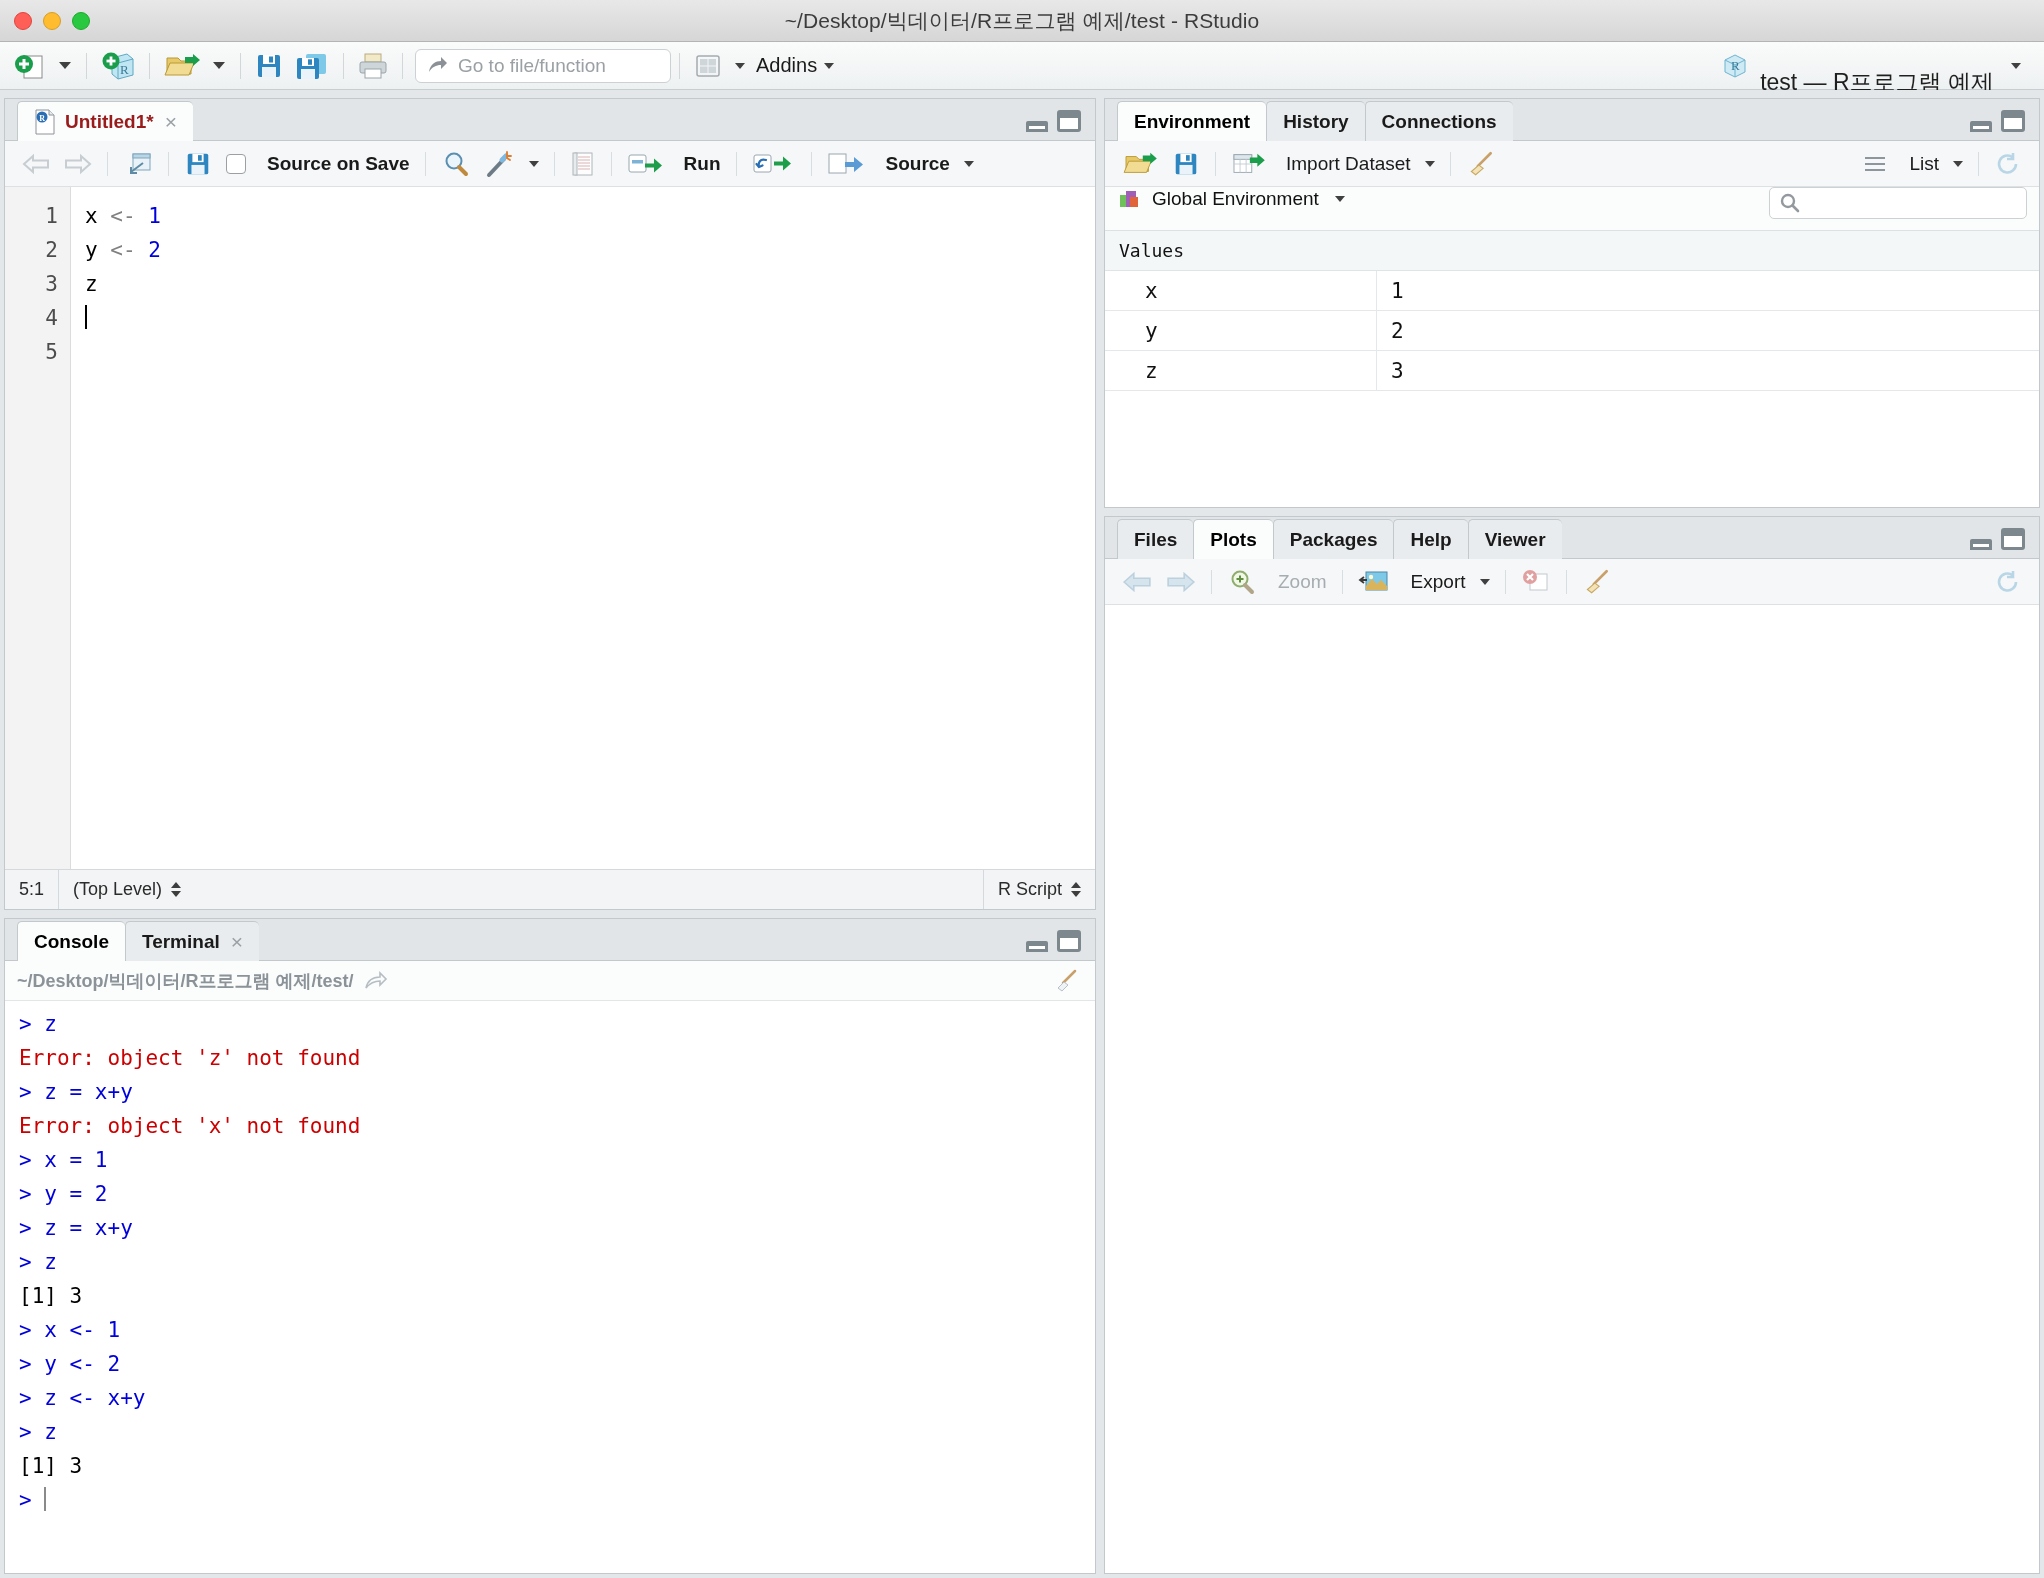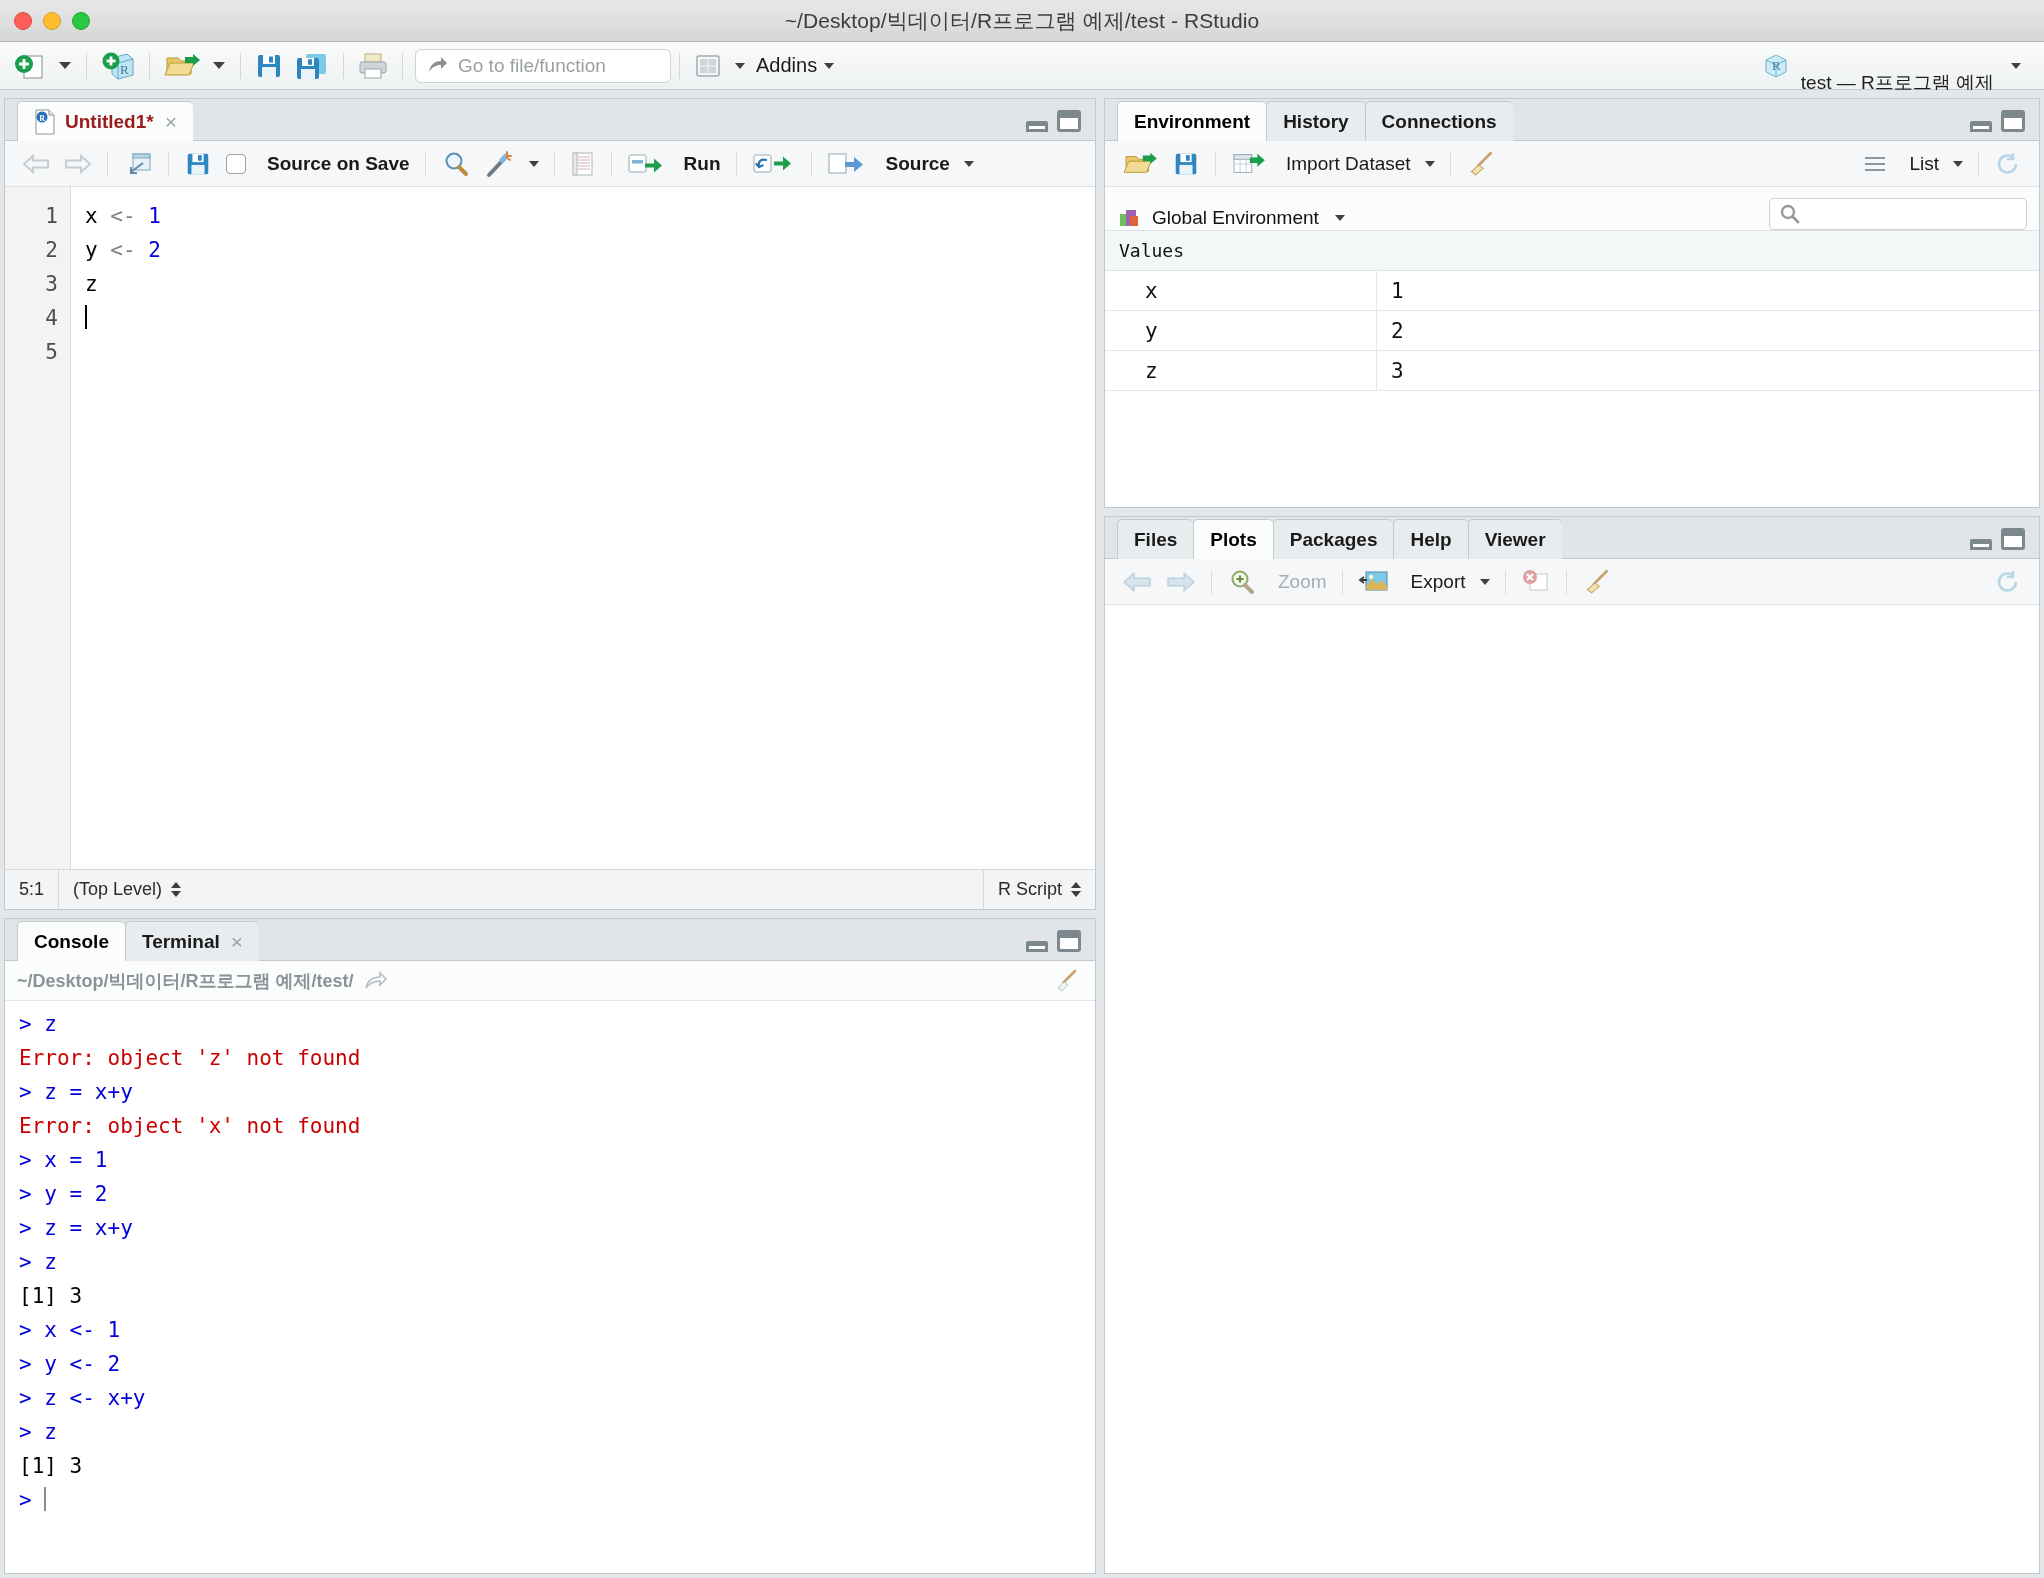--- a/index.html
+++ b/index.html
@@ -65,21 +65,21 @@
     border-radius: 6px;
     padding: 0 10px;
     margin-left: 4px;
   }
   .gotofile .ph { color:#9aa0a4; font-size:19px; }
   .addins-label { font-size: 20px; color:#1a1a1a; margin-left: 4px;}
   .proj-area {
     margin-left:auto; display:flex; align-items:center; gap:10px;
     padding-right: 6px;
   }
-  .proj-label { font-size:19px; color:#1f1f1f;margin-top:34px; }
+  .proj-label { font-size:23px; color:#1f1f1f;margin-top:34px; }
 
   
   .workspace {
     position: relative;
     height: 1488px;
     background: #e4e7e9;
     display: flex;
     padding: 8px 4px 4px 4px;
     gap: 8px;
   }
@@ -212,21 +212,21 @@
   }
   .console-out div { height: 34px; line-height: 34px; white-space: pre; }
   .c-in  { color: #0000dd; }
   .c-err { color: #cc0000; }
   .c-out { color: #000000; }
 
   
   .env-subbar {
     height: 44px; flex:none;
     background:#fbfcfc; border-bottom:1px solid #dde1e3;
-    display:flex; align-items:flex-end; padding: 0 12px;
+    display:flex; align-items:flex-start; padding: 0 12px;
   }
   .env-global { display:flex;align-items:center;gap:9px;font-size:19px;color:#111; }
   .env-search {
     margin-left:auto; width: 258px; height: 32px;
     background:#fff; border:1px solid #ccd1d4; border-radius:5px;
     display:flex;align-items:center; padding: 0 9px;
   }
   .env-list { flex:1; overflow:hidden; background:#fff; }
   .env-section {
     height: 40px; line-height:40px;

